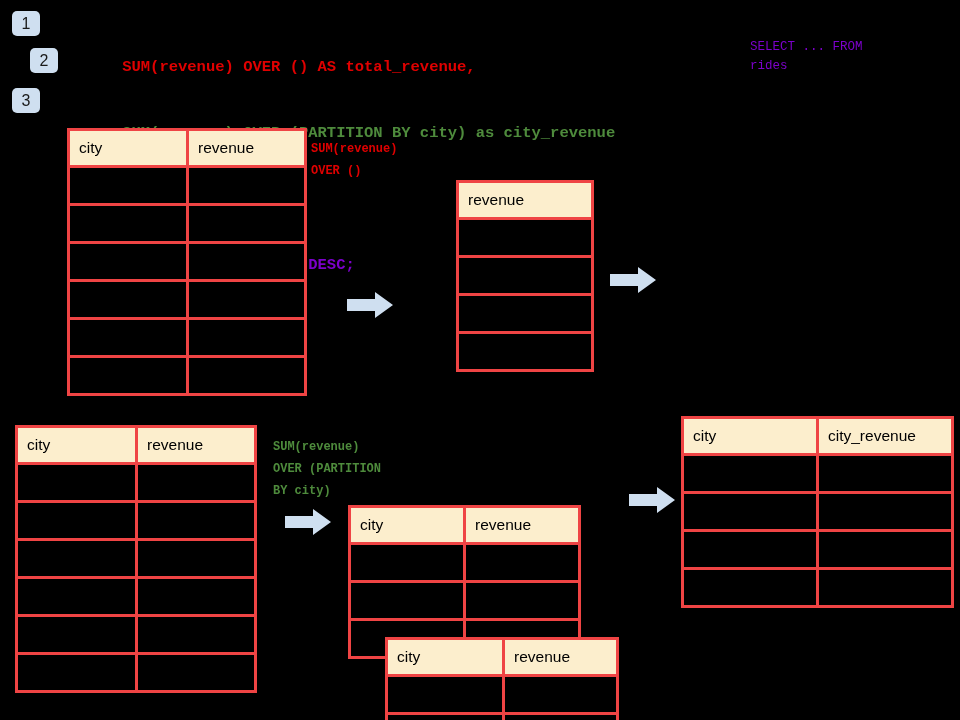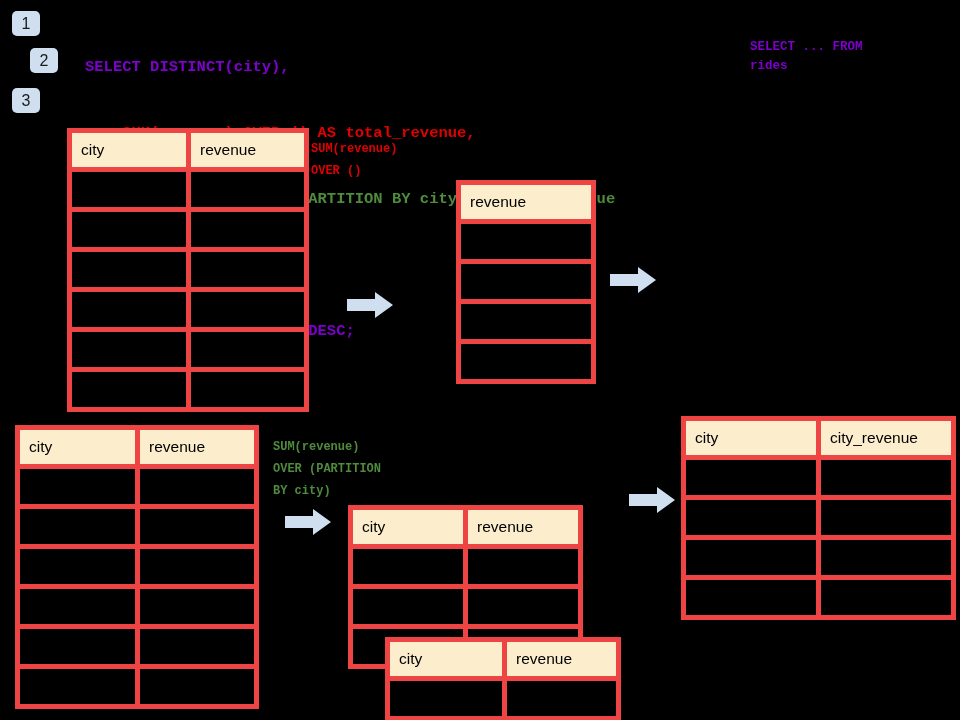--- a/index.html
+++ b/index.html
@@ -55,33 +55,33 @@
     line-height: 22px;
     white-space: pre;
     font-weight: bold;
   }
   .annot-small {
     position: absolute;
     font-family: "Liberation Mono", monospace;
     font-size: 12.5px;
     line-height: 19px;
     white-space: pre;
-    font-weight: bold;
+    font-weight: normal;
     color: #7d00cc;
   }
 
   
   .tbl {
     position: absolute;
     border-collapse: collapse;
     background: #000000;
     table-layout: fixed;
   }
   .tbl th, .tbl td {
-    border: 5px solid #ef4444;
+    border: 3px solid #ef4444;
     padding: 0;
     margin: 12px;
   }
   .tbl th {
     background: #fceecd;
     color: #000000;
     font-family: "Liberation Sans", sans-serif;
     font-size: 15.5px;
     font-weight: 400;
     text-align: left;
@@ -105,21 +105,20 @@
 </head>
 <body>
 
 <div id="canvas">
 
   <div class="step-badge" style="left:12px; top:11px;">1</div>
   <div class="step-badge" style="left:30px; top:48px;">2</div>
   <div class="step-badge" style="left:12px; top:88px;">3</div>
 
   <div class="sql-block" style="left:85px; top:12px;">
-    <div class="sql-line c-purple">SELECT DISTINCT(city),</div>
     <div class="sql-line c-red">    SUM(revenue) OVER () AS total_revenue,</div>
     <div class="sql-line c-green">    SUM(revenue) OVER (PARTITION BY city) as city_revenue</div>
     <div class="sql-line c-purple">  FROM rides</div>
     <div class="sql-line c-purple">  ORDER by city_revenue DESC;</div>
   </div>
 
   <div class="annot-small" style="left:750px; top:38px;">SELECT ... FROM
 rides</div>
 
   <div class="annot c-red" style="left:311px; top:138px;">SUM(revenue)

